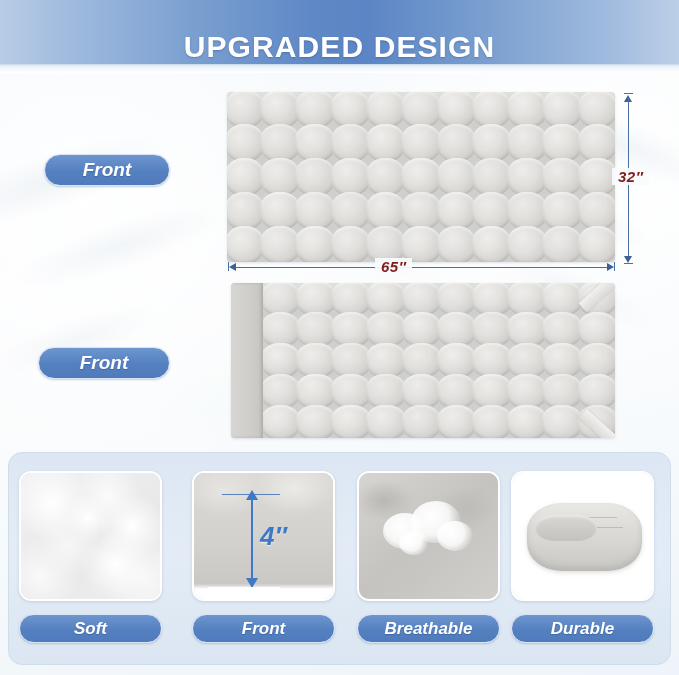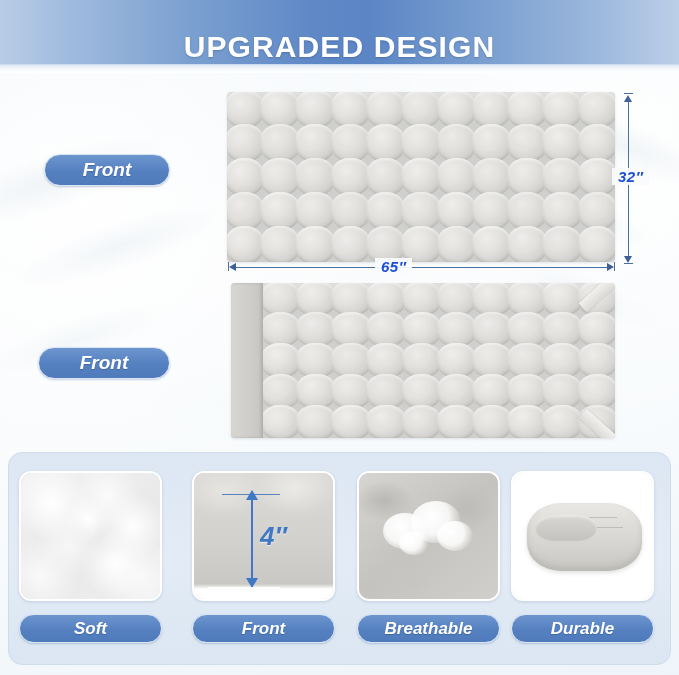--- a/index.html
+++ b/index.html
@@ -161,21 +161,21 @@
     position: absolute;
     width: 0; height: 0;
   }
   .arrow-left  { border-top: 4px solid transparent; border-bottom: 4px solid transparent; border-right: 7px solid #3d5f96; }
   .arrow-right { border-top: 4px solid transparent; border-bottom: 4px solid transparent; border-left: 7px solid #3d5f96; }
   .arrow-up    { border-left: 4px solid transparent; border-right: 4px solid transparent; border-bottom: 7px solid #3d5f96; }
   .arrow-down  { border-left: 4px solid transparent; border-right: 4px solid transparent; border-top: 7px solid #3d5f96; }
 
   .dim-label {
     position: absolute;
-    color: #1d4ed8;
+    color: #7f1d1d;
     font-weight: bold;
     font-style: italic;
     font-size: 15px;
     letter-spacing: 0.5px;
   }
   .dim-label-bg {
     background: rgba(248,251,253,0.92);
     padding: 0 6px;
   }
 

